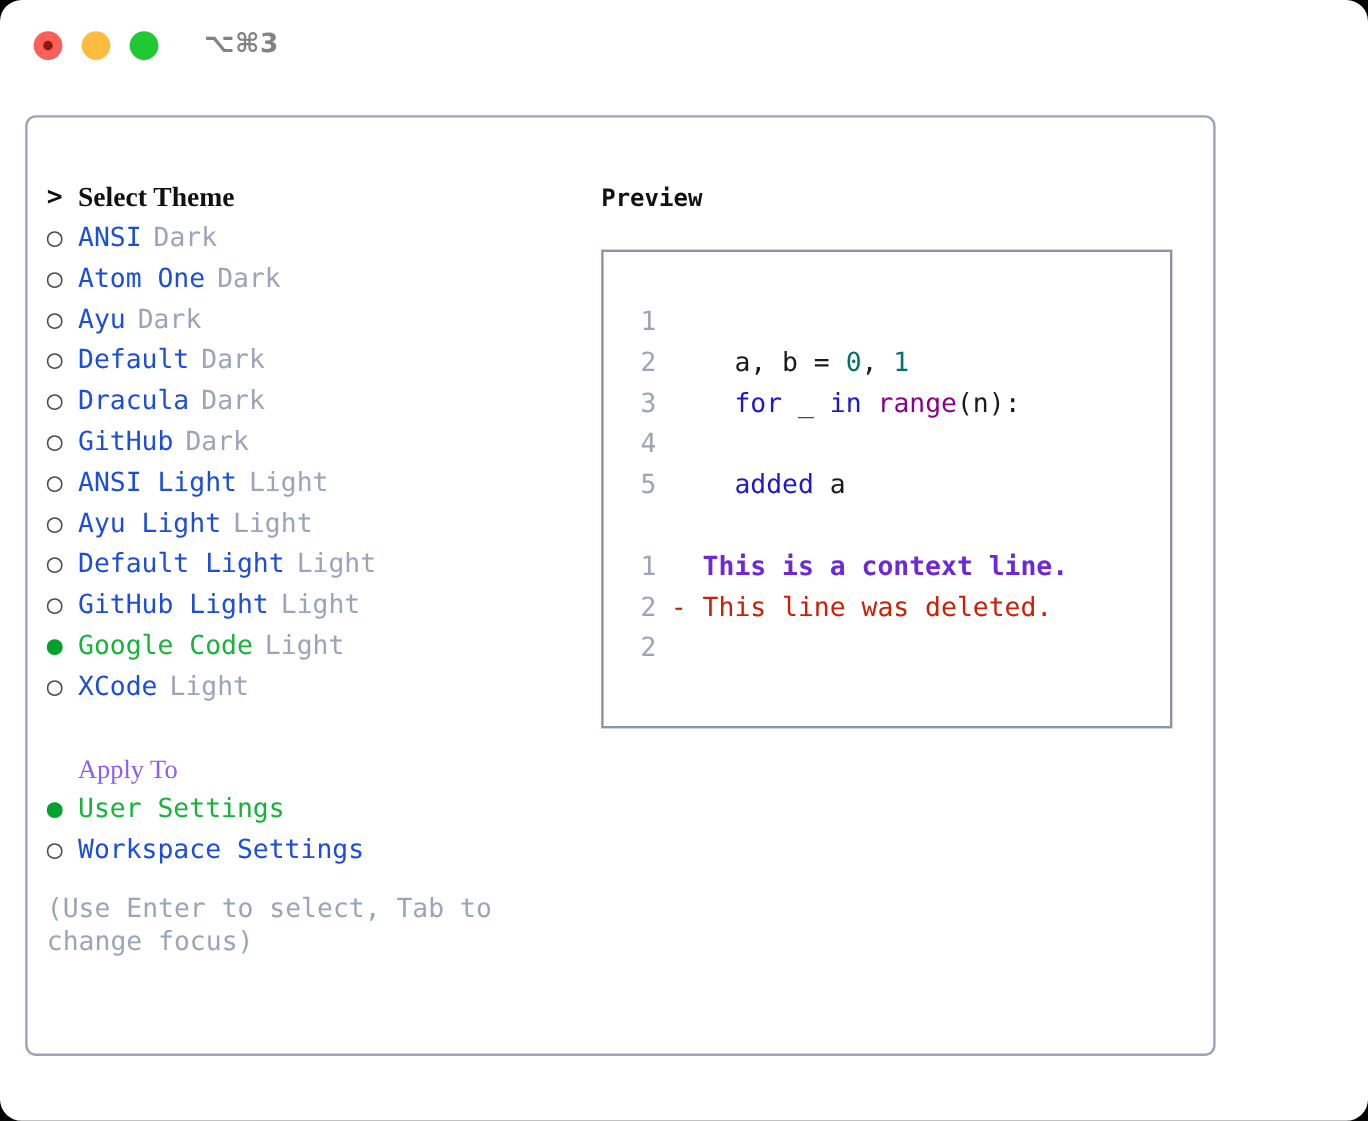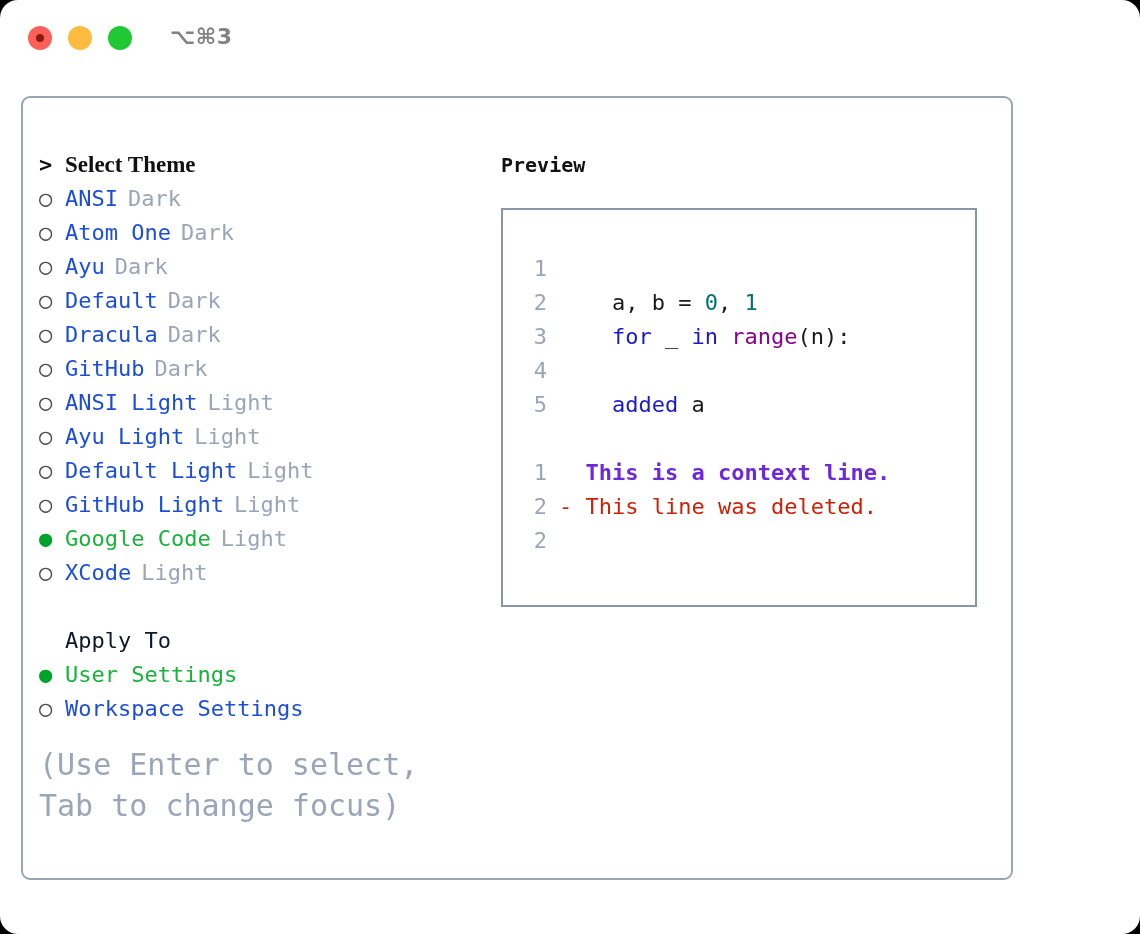--- a/index.html
+++ b/index.html
@@ -124,30 +124,31 @@
   .label.selected {
     color: #18b33a;
     text-align: center;
   }
   .category {
     color: #9aa5b8;
     margin-left: 10px;
   }
   .spacer-row { height: 34px; }
   .section-head .label {
-    color: #0f172a;
+    color: #8b5cf6;
+    font-family: Liberation Serif, serif;
   }
 
   #hint {
     position: absolute;
     left: 16px;
     top: 646px;
     width: 420px;
-    font-size: 30px;
-    line-height: 41px;
+    font-size: 22px;
+    line-height: 28px;
     color: #9aa5b8;
   }
 
   
   #preview-column {
     position: absolute;
     left: 478px;
     top: 50px;
     width: 490px;
   }

